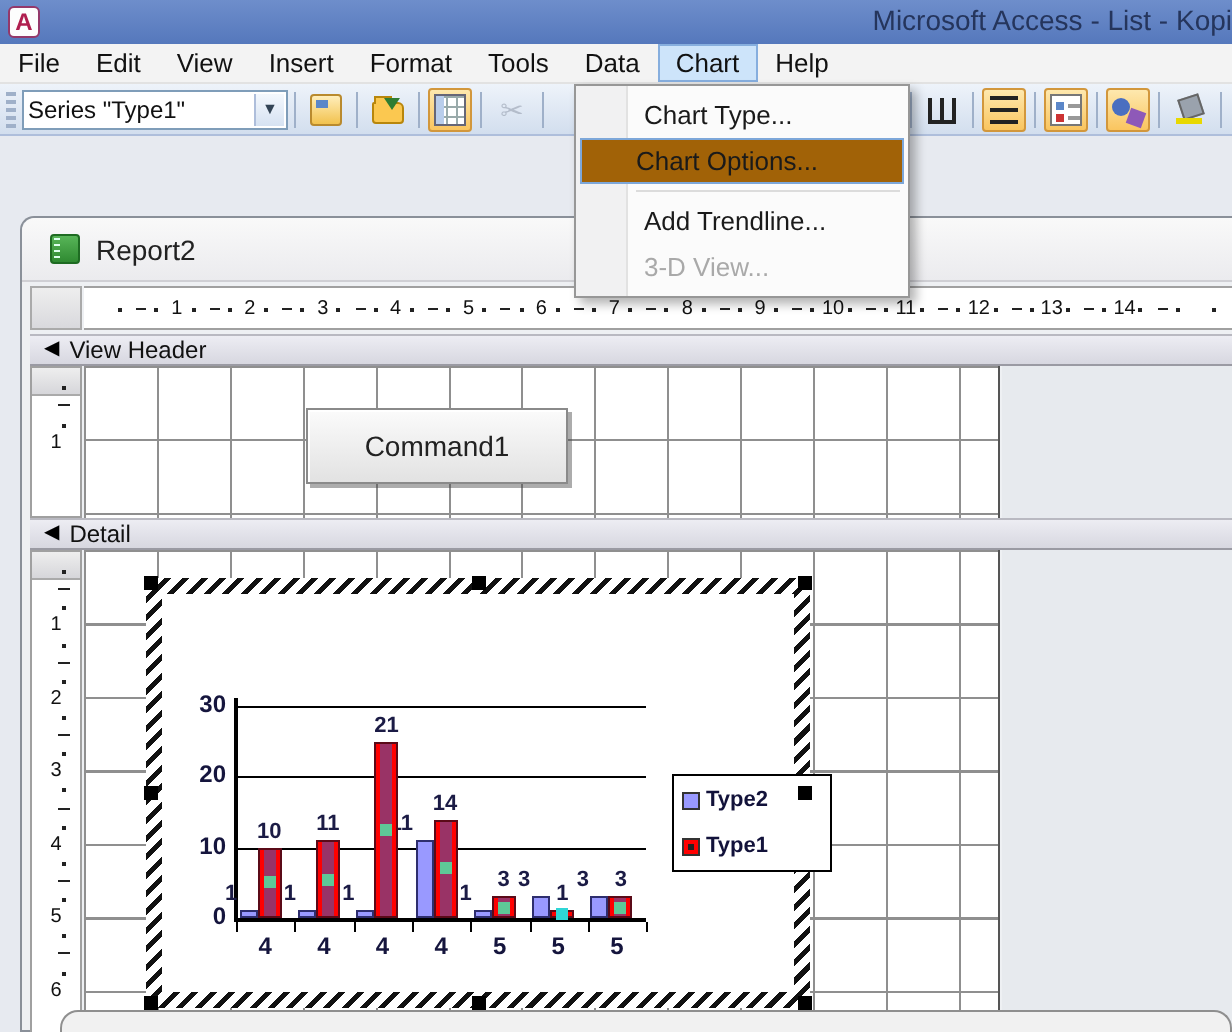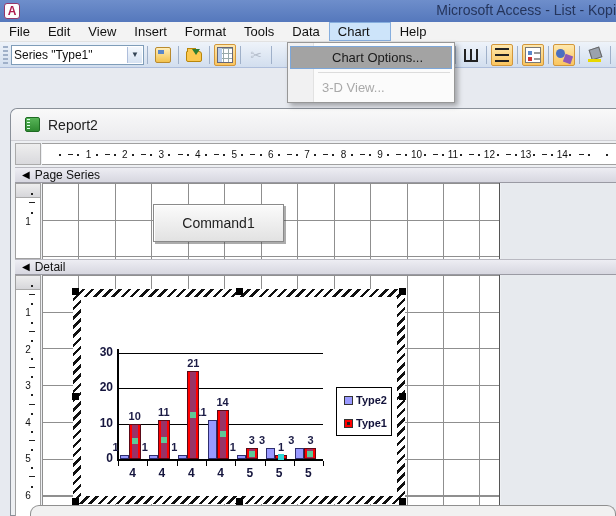--- a/index.html
+++ b/index.html
@@ -11,21 +11,21 @@
     background:linear-gradient(#6e8ecb,#5578bc); }
   .app-icon { position:absolute; left:4px; top:3px; width:16px; height:16px;
     background:#fdfdfd; border:1px solid #94386a; border-radius:3px;
     color:#b01e4f; font-weight:bold; font-size:12px; text-align:center; line-height:14px; }
   .title-text { position:absolute; right:0px; top:2px; font-size:14px; color:#25355c; white-space:nowrap; }
 
   
   .menubar { position:absolute; left:0; top:22px; width:616px; height:20px;
     background:#f3f3f3; border-bottom:1px solid #e2e2e2; display:flex; align-items:stretch; }
   .menu-item { font-size:13px; color:#111; padding:2px 9px 0 9px; }
-  .menu-item.active { background:#cde4fa; border:1px solid #86aede; padding:1px 20px 0 8px; }
+  .menu-item.active { background:#cde4fa; border:1px solid #86aede; padding:1px 8px 0 8px; }
 
   
   .toolbar { position:absolute; left:0; top:42px; width:616px; height:26px;
     background:linear-gradient(#eef3fa,#d2deee); border-bottom:1px solid #aebedb;
     display:flex; align-items:center; }
   .grip { width:5px; height:18px; margin:0 3px;
     background:repeating-linear-gradient(#9fb0c9 0 2px, transparent 2px 4px); }
   .combo { width:133px; height:20px; background:#fff; border:1px solid #7f9db9; position:relative; }
   .combo input { position:absolute; left:2px; top:1px; width:112px; height:16px; border:none; outline:none;
     font-family:"Liberation Sans",sans-serif; font-size:12px; color:#111; background:transparent; }
@@ -64,21 +64,21 @@
   .icon-drawing-icon::before { content:""; position:absolute; left:0; top:2px; width:9px; height:9px; border-radius:50%; background:#4a6fc0; }
   .icon-drawing-icon::after { content:""; position:absolute; right:0; bottom:0; width:8px; height:8px; background:#8e59b8; transform:rotate(20deg); }
   .icon-fill-color-icon::before { content:""; position:absolute; left:3px; top:1px; width:9px; height:9px; background:#9aa2ad; transform:rotate(-18deg); border:1px solid #666; }
   .icon-fill-color-icon::after { content:""; position:absolute; left:1px; bottom:1px; width:13px; height:3px; background:#e8d800; }
 
   
   .dropdown { position:absolute; left:287px; top:42px; width:168px; background:#fbfbfb;
     border:1px solid #979797; box-shadow:3px 3px 5px rgba(0,0,0,.3); z-index:60; padding:3px 0; }
   .dd-gutter { position:absolute; left:0; top:0; bottom:0; width:26px; background:#f1f1f2; border-right:1px solid #e2e2e2; }
   .dd-item { position:relative; margin:0 2px; padding:4px 6px 4px 32px; font-size:13px; color:#1a1a1a; white-space:nowrap; }
-  .dd-item.highlighted { background:#a3a3a3; border:1px solid #7da7d9; padding:3px 5px 3px 41px; }
+  .dd-item.highlighted { background:#a16207; border:1px solid #7da7d9; padding:3px 5px 3px 27px; }
   .dd-item.disabled { color:#a9a9a9; }
   .dd-sep { height:1px; background:#dcdcdc; margin:3px 4px 3px 30px; position:relative; }
 
   
   .report-window { position:absolute; left:10px; top:108px; width:606px; height:408px;
     background:#eef0f3; border:1px solid #8a9099; border-right:none; border-radius:7px 0 0 0; }
   .report-header { position:absolute; left:0; top:0; right:0; height:32px;
     background:linear-gradient(#f9f9f9,#ebebee); border-bottom:1px solid #cfcfd4; border-radius:7px 0 0 0;
     display:flex; align-items:center; padding-left:14px; gap:8px; font-size:14px; color:#222; }
   .notebook-icon { width:15px; height:15px; background:linear-gradient(#58b558,#2f8a31); border:1px solid #1e6b22; position:relative; border-radius:2px; }
@@ -124,22 +124,22 @@
   .chart-title { position:absolute; left:0; top:8px; width:100%; text-align:center;
     font-size:13px; font-weight:bold; color:#111; }
   .gridline { position:absolute; height:1px; background:#000; }
   .axisline { position:absolute; background:#000; }
   .ylab { position:absolute; width:26px; text-align:right; font-size:12px; font-weight:bold; color:#15153d; }
   .xlab { position:absolute; width:22px; text-align:center; font-size:12px; font-weight:bold; color:#15153d; }
   .xtick { position:absolute; width:1px; height:5px; background:#000; }
   .bar { position:absolute; }
   .bar-handle { position:absolute; z-index:4; }
   .dlab { position:absolute; font-size:11px; font-weight:bold; color:#1b1b45; }
-  .legend { position:absolute; left:255px; top:90px; width:56px; background:#fff;
-    border:1px solid #000; padding:6px 4px; display:flex; flex-direction:column; gap:11px;align-items:flex-end; }
+  .legend { position:absolute; left:255px; top:90px; width:80px; background:#fff;
+    border:1px solid #000; padding:6px 4px; display:flex; flex-direction:column; gap:11px; }
   .leg-entry { display:flex; align-items:center; gap:3px; }
   .leg-swatch { width:9px; height:9px; border:1px solid #333; position:relative; }
   .leg-label { font-size:11px; font-weight:bold; color:#12123a; }
 
   .bottom-panel { position:absolute; left:30px; top:505px; width:586px; height:12px;
     background:#f1f1f1; border:1px solid #8f8f8f; border-bottom:none; border-radius:9px 9px 0 0; z-index:40; }
 </style>
 </head>
 <body>
 
@@ -281,21 +281,21 @@
       <div class="rnum" style="left: 513.3px;">14</div>
       <div class="tickdot-h" style="left: 527.413px;"></div>
       <div class="tickdash-h" style="left: 536.525px;"></div>
       <div class="tickdot-h" style="left: 545.638px;"></div>
       <div class="rnum" style="left: 576px;">15</div>
       <div class="tickdot-h" style="left: 563.862px;"></div>
     </div>
 
   <div class="section-bar" style="top:58px;">
     <span class="sec-arrow">◀</span>
-    <span>Page Series</span>
+    <span>View Header</span>
   </div>
 
   <div class="v-ruler" style="top:74px;height:76px;">
     <div class="sec-sel"></div>
   <div class="tickdot-v" style="top: 9.1875px;"></div>
       <div class="tickdash-v" style="top: 18.375px;"></div>
       <div class="tickdot-v" style="top: 27.5625px;"></div>
       <div class="rnum-v" style="top: 31.75px;">1</div>
     </div>
   <div class="design-grid" style="top:74px;height:76px;"></div>
@@ -418,18 +418,20 @@
       <div class="handle" style="left: calc(0% - 1px); top: calc(50% - 3.5px);"></div>
       <div class="handle" style="left: calc(100% - 6px); top: calc(50% - 3.5px);"></div>
       <div class="handle" style="left: calc(0% - 1px); top: calc(100% - 6px);"></div>
       <div class="handle" style="left: calc(50% - 3.5px); top: calc(100% - 6px);"></div>
       <div class="handle" style="left: calc(100% - 6px); top: calc(100% - 6px);"></div>
     </div>
 </div>
 
 <div class="dropdown">
   <div class="dd-gutter"></div>
+<div class="dd-item">Chart Type...</div>
     <div class="dd-item highlighted">Chart Options...</div>
     <div class="dd-sep"></div>
+    <div class="dd-item">Add Trendline...</div>
     <div class="dd-item disabled">3-D View...</div>
   </div>
 
 <div class="bottom-panel"></div>
 
 </body></html>

